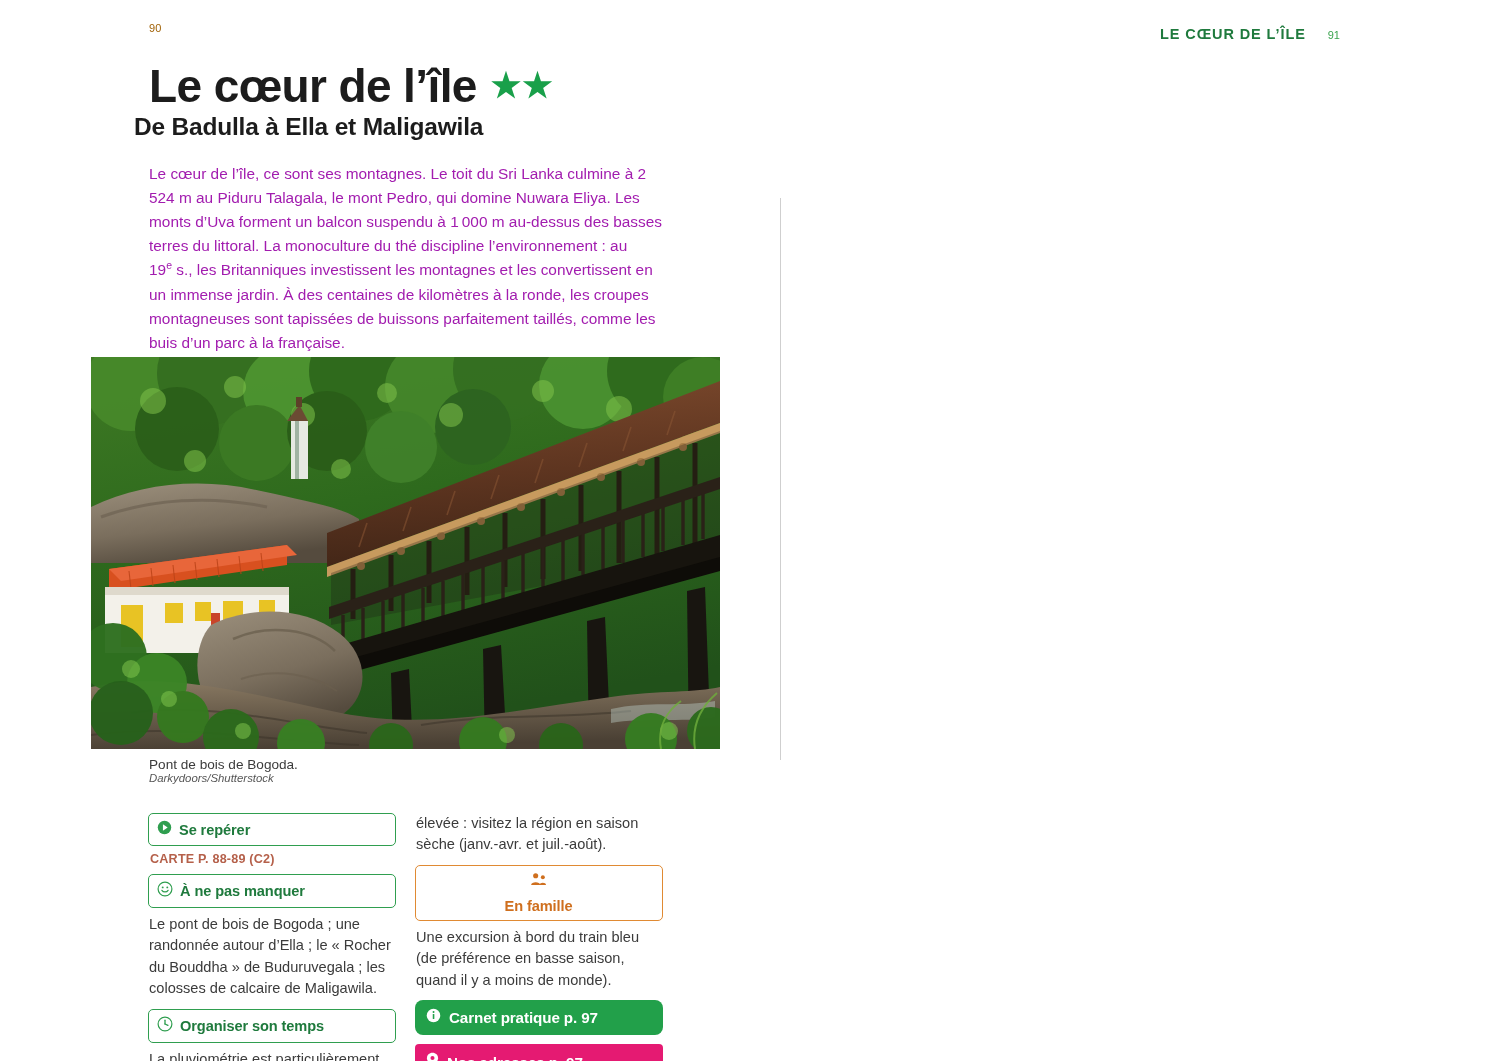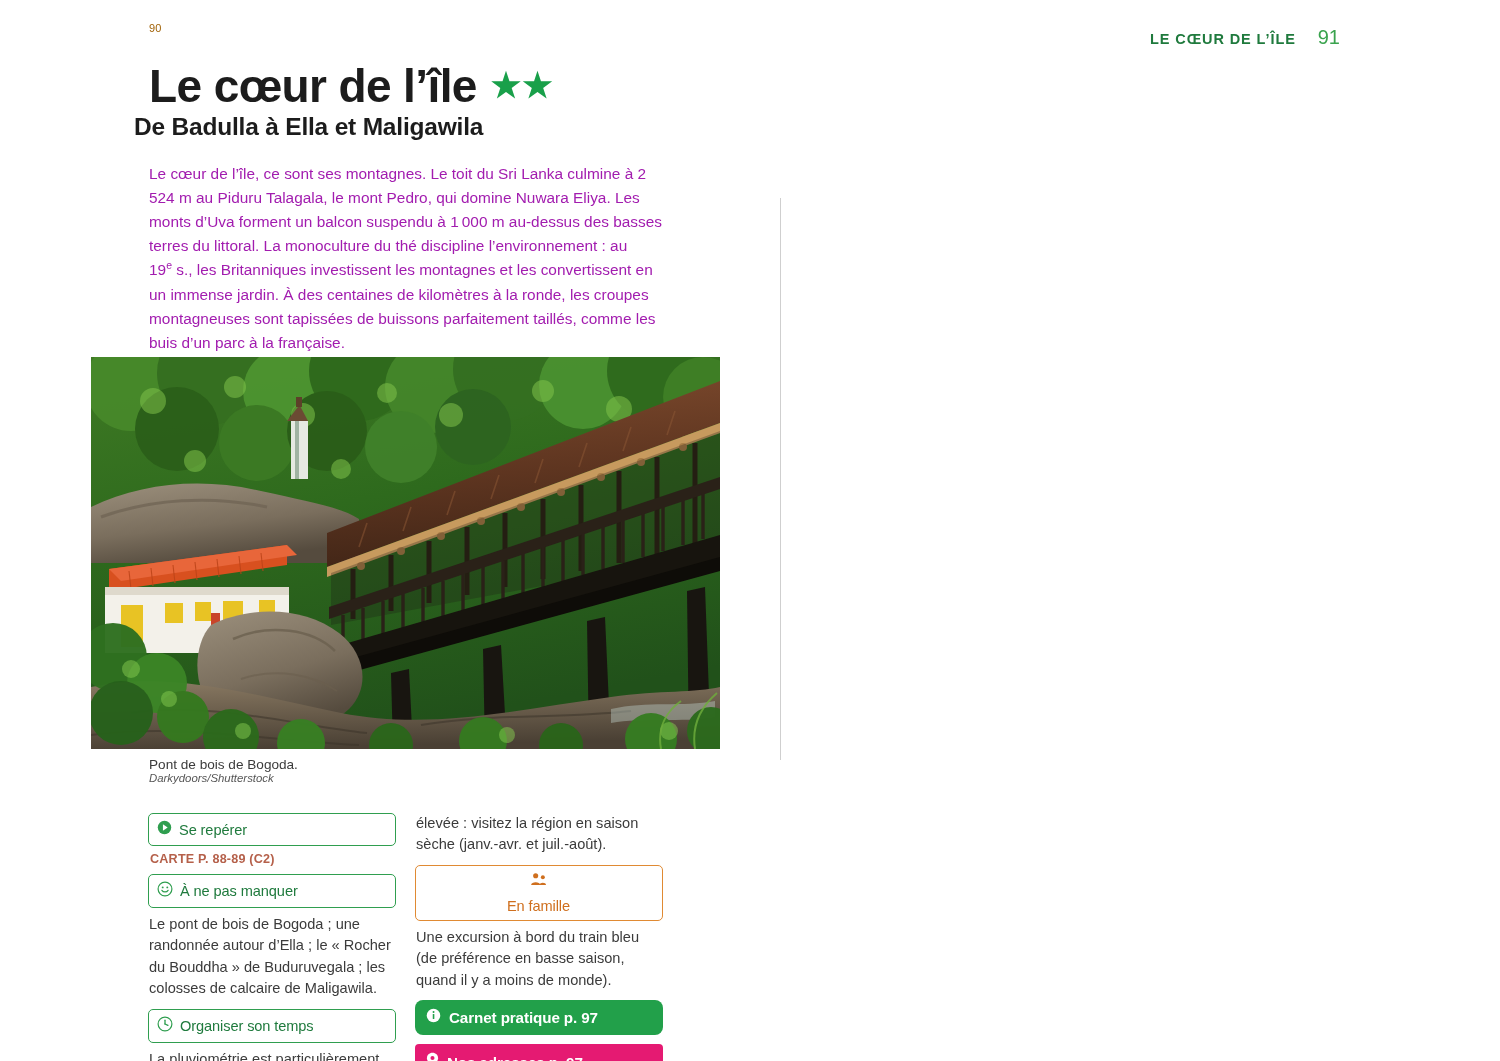--- a/index.html
+++ b/index.html
@@ -29,21 +29,21 @@
     font-size: 11px; color: #a16207; letter-spacing: .2px; text-align: center;
   }
   .runhead-right {
     position: absolute; right: 160px; top: 26px;
     display: flex; align-items: baseline; gap: 22px;
   }
   .runhead-title {
     font-size: 14.5px; font-weight: bold; color: #1f7a3d;
     letter-spacing: .9px;
   }
-  .folio-right { font-size: 20px; color: #3aa34e; }
+  .folio-right { font-size: 11px; color: #3aa34e; }
 
   
   .chapter-title {
     position: absolute; left: 149px; top: 62px;
     font-size: 46px; font-weight: bold; color: #1c1c1c;
     letter-spacing: -.6px; line-height: 1.05;
     display: flex; align-items: center; gap: 14px;
     white-space: nowrap;
   }
   .chapter-stars { color: #19a04a; font-size: 34px; letter-spacing: 1px; }
@@ -86,21 +86,21 @@
   .infobox {
     border: 1px solid #2f9e4f;
     border-radius: 5px;
     padding: 6px 9px 6px 8px;
     display: flex; align-items: center; gap: 7px;
     background: #fff;
     margin-bottom: 6px;
   }
   .infobox.orange { border-color: #e08a33; flex-direction: column; }
   .infobox-label {
-    font-size: 14.6px; font-weight: normal; color: #1f7a3d;
+    font-size: 14.6px; font-weight: bold; color: #1f7a3d;
     letter-spacing: -.1px; white-space: nowrap; text-align: center;
   }
   .infobox.orange .infobox-label { color: #cf6f1e; }
 
   .icon-sq { flex: 0 0 auto; display: block; }
 
   .carte-ref {
     font-size: 12.6px; font-weight: bold; color: #b5604a;
     letter-spacing: .2px; margin: 6px 0 8px 2px;
   }

